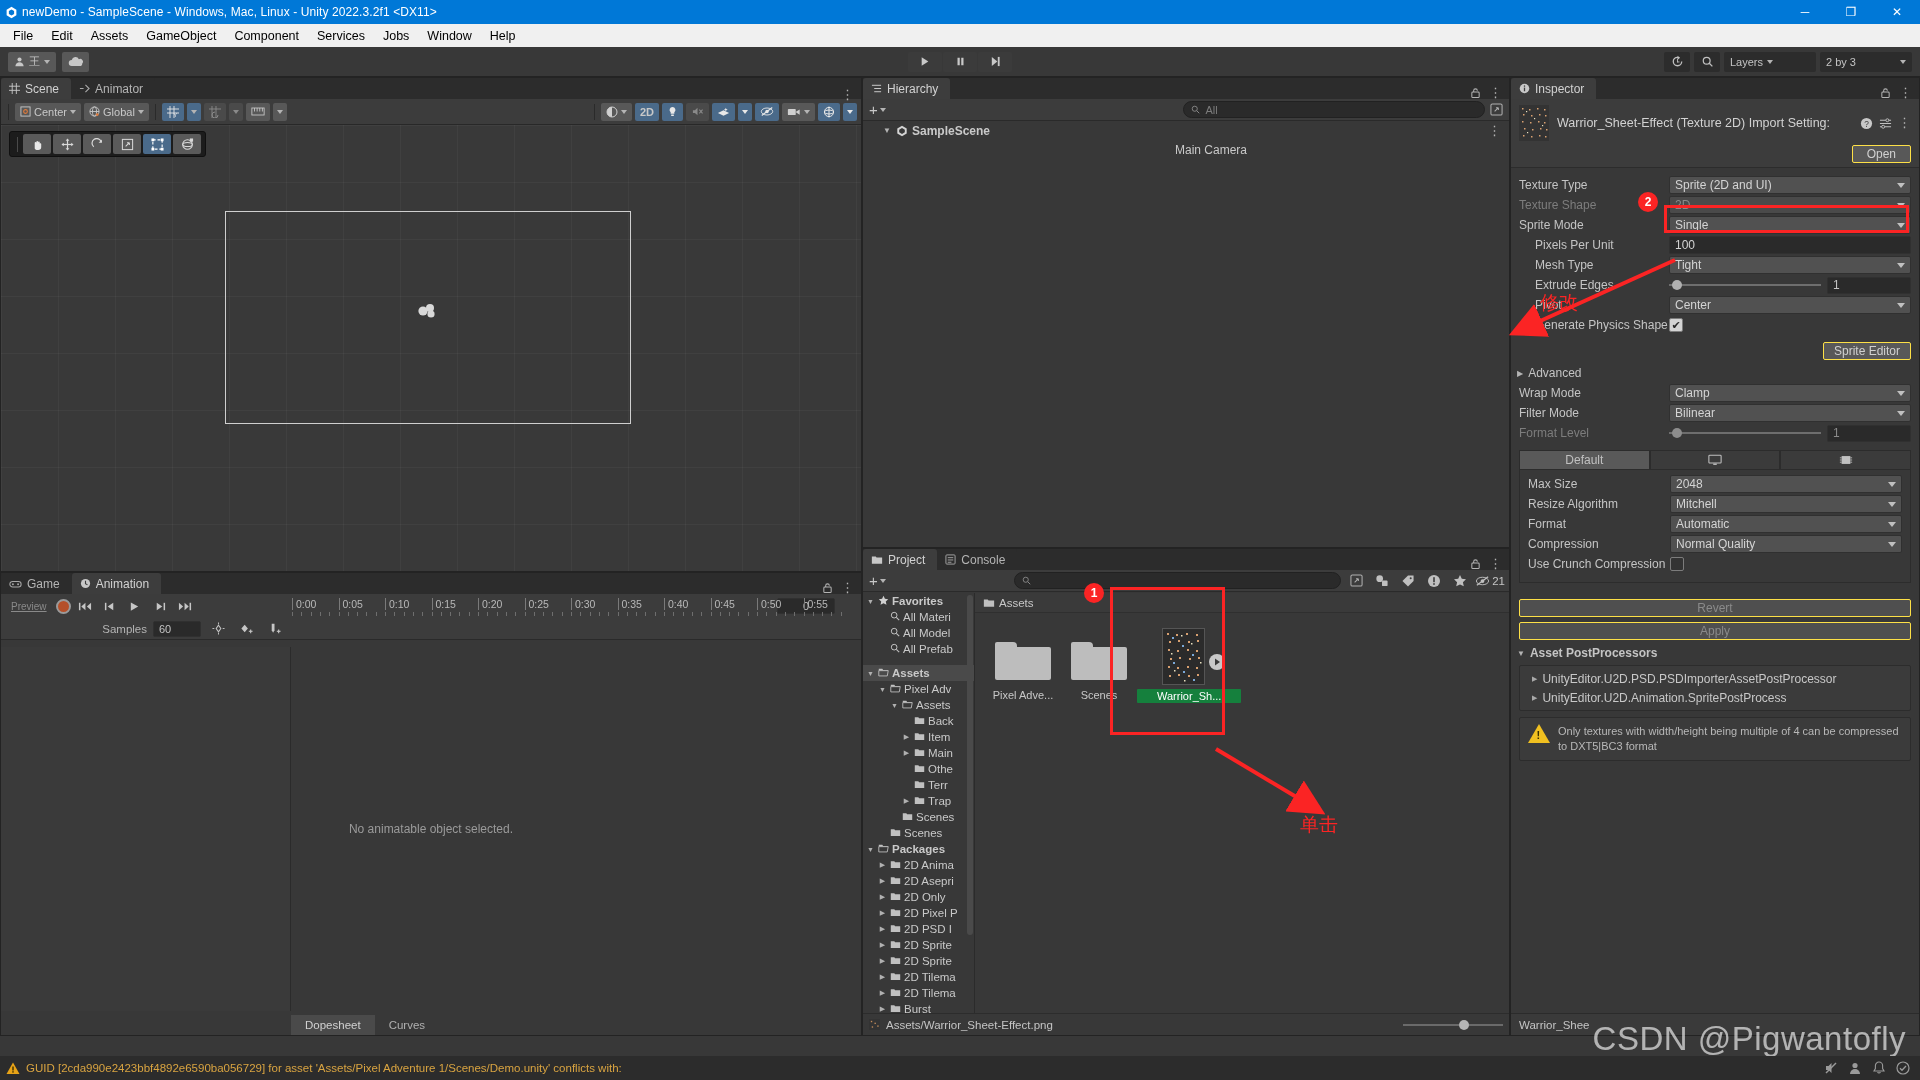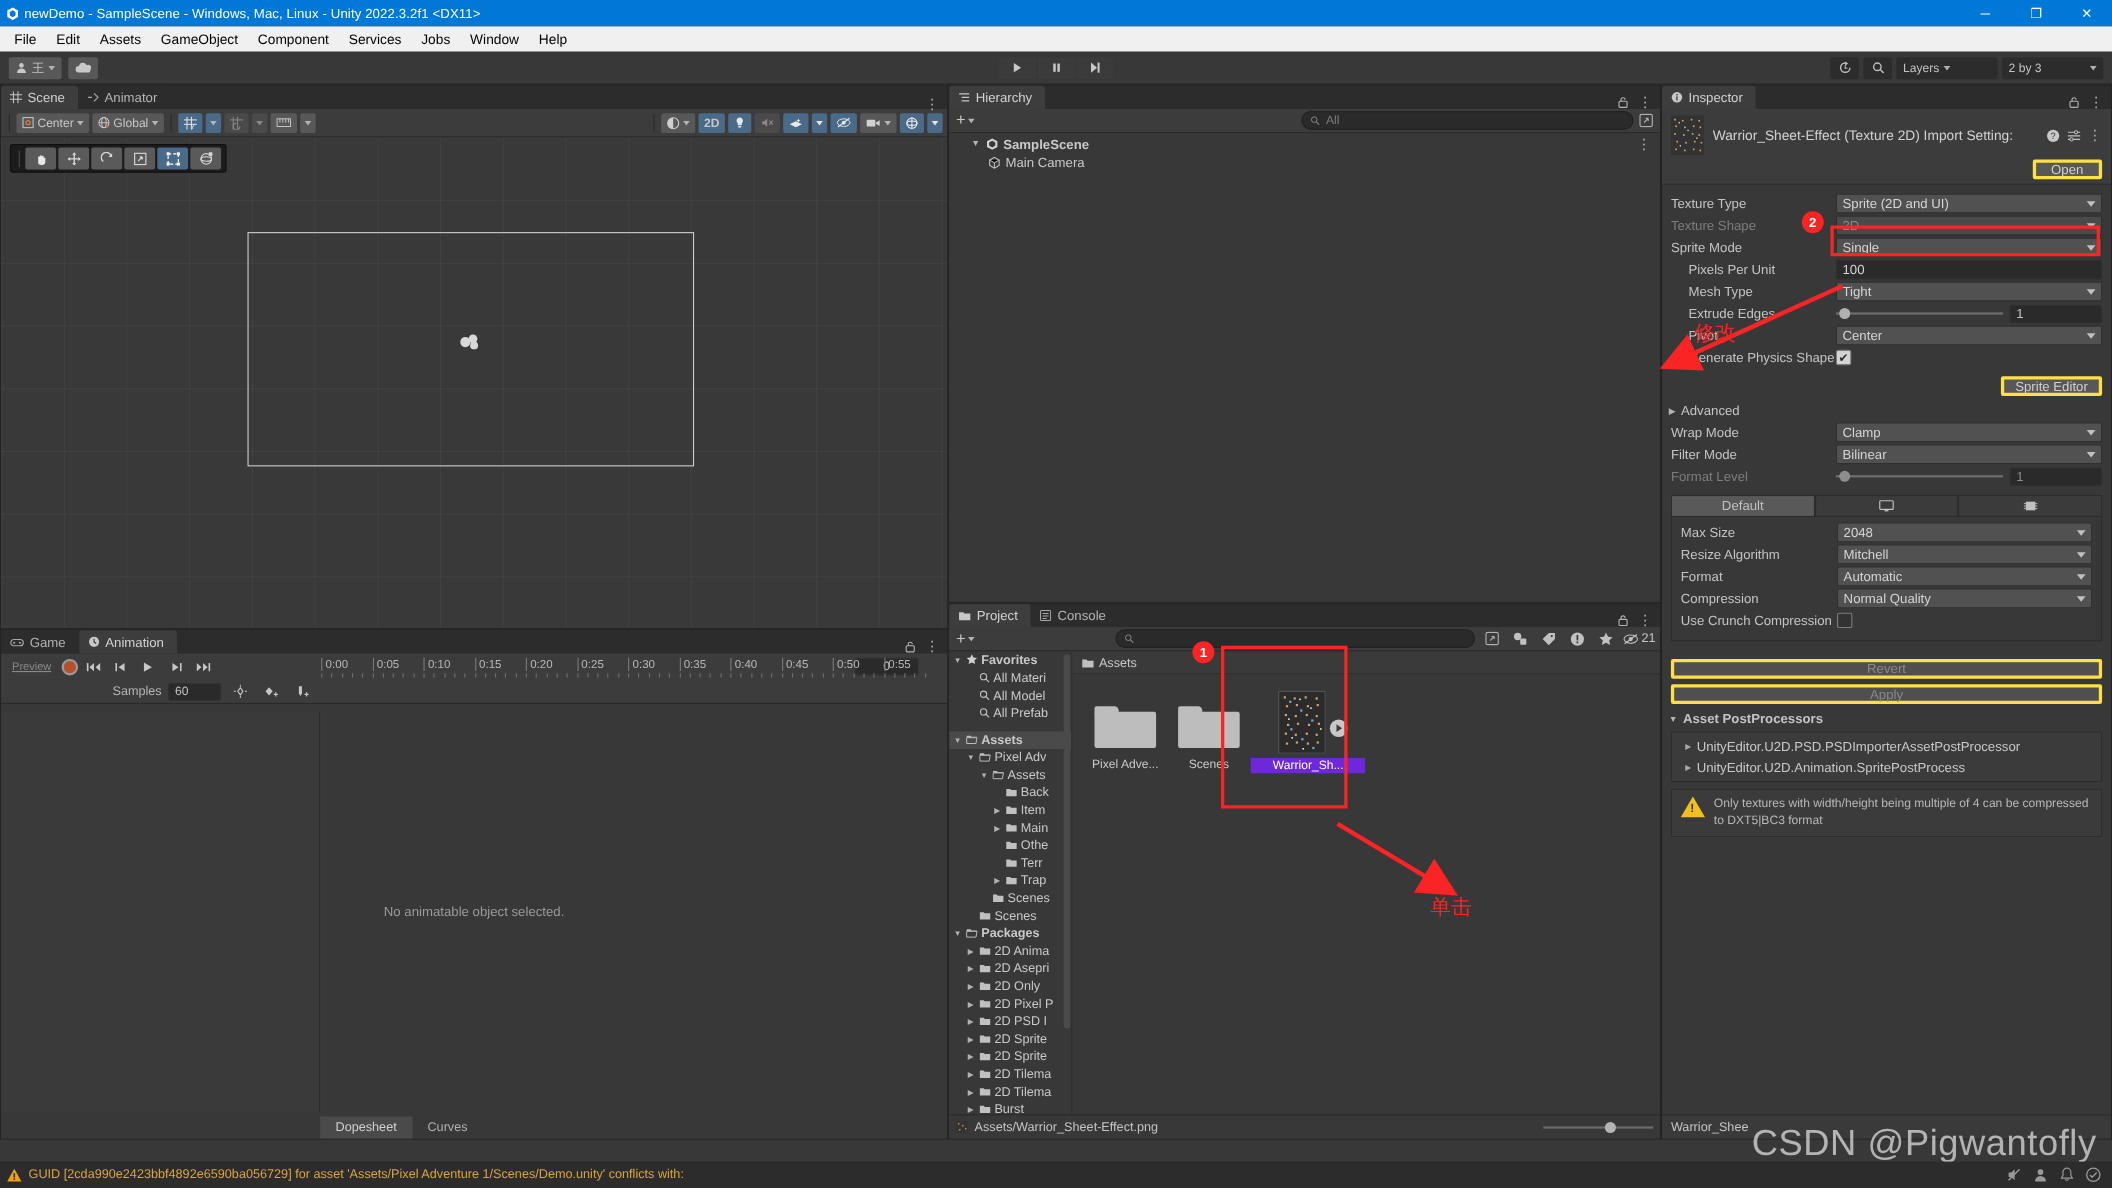--- a/index.html
+++ b/index.html
@@ -130,21 +130,21 @@
   .tree-row .tri { width: 9px; font-size: 7px; color: #b0b0b0; text-align: center; }
   .tree-scrollbar { position: absolute; right: 1px; top: 2px; width: 6px; height: 340px; background: #4a4a4a; border-radius: 3px; }
   .proj-grid { flex: 1; background: #383838; position: relative; }
   .proj-breadcrumb { height: 20px; background: #3a3a3a; display: flex; align-items: center; gap: 4px; padding-left: 8px; font-size: 11.5px; color: #c8c8c8; border-bottom: 1px solid #2f2f2f;}
   .asset-item { position: absolute; width: 76px; text-align: center; }
   .asset-thumb { width: 64px; height: 56px; margin: 0 auto; display: flex; align-items: center; justify-content: center; }
   .folder-ico { width: 56px; height: 42px; position: relative; }
   .folder-ico:before { content:""; position:absolute; left:0; top:4px; width:22px; height:7px; background:#bdbdbd; border-radius:2px 4px 0 0; }
   .folder-ico:after { content:""; position:absolute; left:0; top:9px; width:56px; height:33px; background:#bdbdbd; border-radius:2px; }
   .asset-label { font-size: 11px; color: #c8c8c8; margin-top: 2px; }
-  .asset-label.sel { background: #6d28d9; color: #fff; display: inline-block; padding: 1px 20px; border-radius: 1px; }
+  .asset-label.sel { background: #15803d; color: #fff; display: inline-block; padding: 1px 20px; border-radius: 1px; }
   .sheet-thumb { width: 43px; height: 57px; background: #2e2e2e; border: 1px solid #555; position: relative; overflow: hidden; }
   .proj-footer { position: absolute; left: 0; right: 0; bottom: 0; height: 22px; background: #383838; border-top: 1px solid #2c2c2c; display: flex; align-items: center; padding: 0 6px; gap: 6px; font-size: 11.5px; color: #c4c4c4; }
   .slider-track { width: 100px; height: 2px; background: #6a6a6a; position: relative; }
   .slider-knob { position: absolute; width: 10px; height: 10px; border-radius: 50%; background: #b4b4b4; top: -4px; }
 
   
   #inspector-panel { left: 1510px; top: 77px; width: 410px; height: 959px; }
   .insp-header { background: #3c3c3c; padding: 6px 8px 4px 8px; border-bottom: 1px solid #2c2c2c; }
   .insp-title-row { display: flex; align-items: center; gap: 8px; }
   .insp-prev-thumb { width: 30px; height: 36px; background: #333; position: relative; overflow: hidden; }
@@ -163,21 +163,21 @@
   .field .dd-arrow { position: absolute; right: 5px; width: 0; height: 0; border-left: 4px solid transparent; border-right: 4px solid transparent; border-top: 5px solid #c0c0c0; }
   .slider-row { flex: 1; display: flex; align-items: center; gap: 6px; }
   .srail { flex: 1; height: 2px; background: #6e6e6e; position: relative; }
   .sknob { position: absolute; left: 3px; top: -4px; width: 10px; height: 10px; border-radius: 50%; background: #b0b0b0; }
   .sknob.dim { background: #8d8d8d; }
   .snum { width: 84px; height: 17px; background: #2a2a2a; border: 1px solid #303030; border-radius: 2px; display: flex; align-items: center; padding: 0 5px; font-size: 12px; }
   .snum.dim { color: #8a8a8a; }
   .chk { width: 14px; height: 14px; background: #d4d4d4; border: 1px solid #7c7c7c; border-radius: 2px; display: flex; align-items: center; justify-content: center; color: #2a2a2a; font-size: 11px; }
   .chk.empty { background: #333; }
   .btn {
-    height: 18px; background: #585858; border: 3px solid #fde047; border-radius: 2px;
+    height: 18px; background: #585858; border: 1px solid #fde047; border-radius: 2px;
     display: inline-flex; align-items: center; justify-content: center; padding: 0 9px;
     font-size: 12px; color: #d0d0d0;
   }
   .btn.dim { color: #8a8a8a; background: #4f4f4f; }
   .foldout { display: flex; align-items: center; gap: 5px; margin: 6px 8px 4px 6px; font-size: 12px; color: #c4c4c4; }
   .foldout .tri { font-size: 8px; color: #b4b4b4; }
   .plat-tabs { display: flex; margin: 8px 8px 0 8px; }
   .plat-tab { flex: 1; height: 20px; background: #3b3b3b; border: 1px solid #2c2c2c; display: flex; align-items: center; justify-content: center; font-size: 12px; color: #c0c0c0;}
   .plat-tab.active { background: #595959; }
   .plat-box { margin: 0 8px; border: 1px solid #2c2c2c; border-top: none; padding: 5px 0 7px 0; }
@@ -571,21 +571,21 @@
     <div class="hier-body">
       <div class="hier-row" style="padding-left:20px;">
         <span class="tri">▼</span>
         <svg width="12" height="12" viewBox="0 0 14 14">
             <path d="M7 1l5.5 3v6L7 13 1.5 10V4z" fill="#d4d4d4"></path>
             <path d="M7 3.5l3.3 1.9v3.2L7 10.5 3.7 8.6V5.4z" fill="#383838"></path>
           </svg>
         <span style="font-weight:bold;">SampleScene</span>
         <span class="kebab" style="position:absolute;right:8px;">⋮</span>
       </div>
-      <div class="hier-row" style="padding-left:35px;">
+      <div class="hier-row" style="padding-left:50px;flex-direction:column;">
         <svg width="12" height="12" viewBox="0 0 14 14">
             <path d="M7 1.2l5 2.9v5.8L7 12.8 2 9.9V4.1z" fill="none" stroke="#c8c8c8" stroke-width="1.1"></path>
             <path d="M2 4.1L7 7l5-2.9M7 7v5.8" stroke="#c8c8c8" stroke-width="1"></path>
           </svg>
         <span>Main Camera</span>
       </div>
     </div>
   </div>
 
   <div class="panel" id="project-panel">

